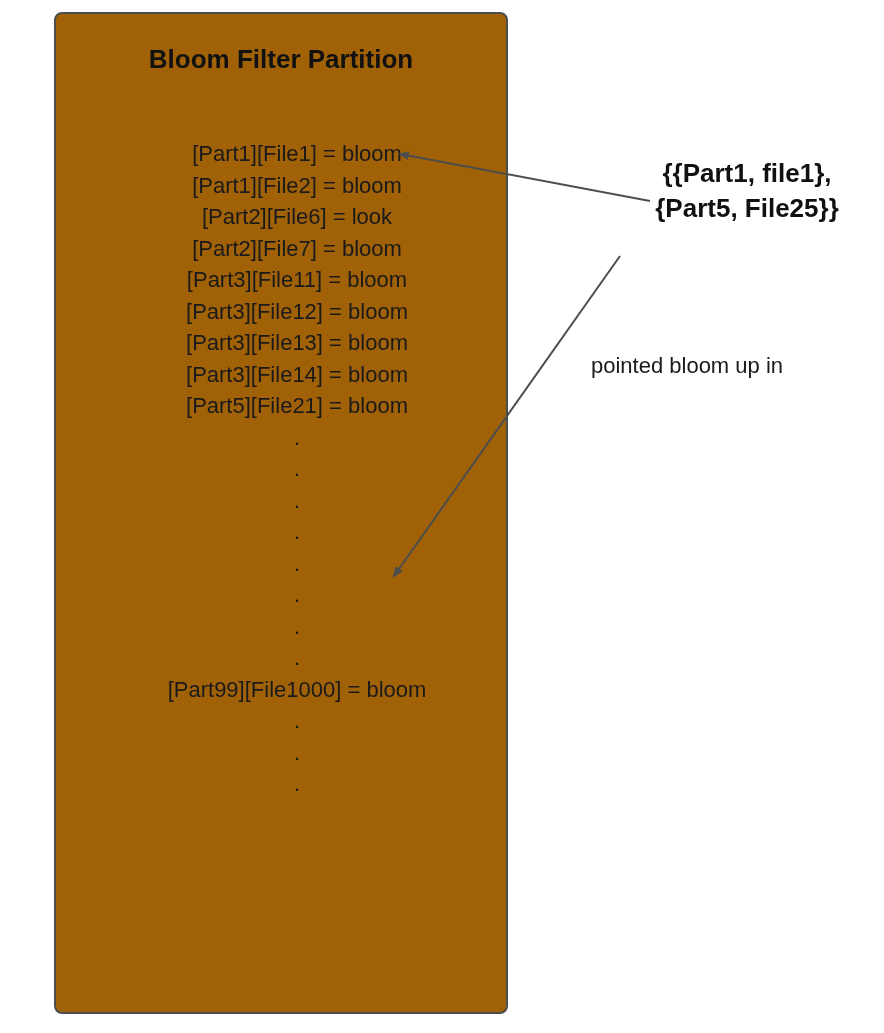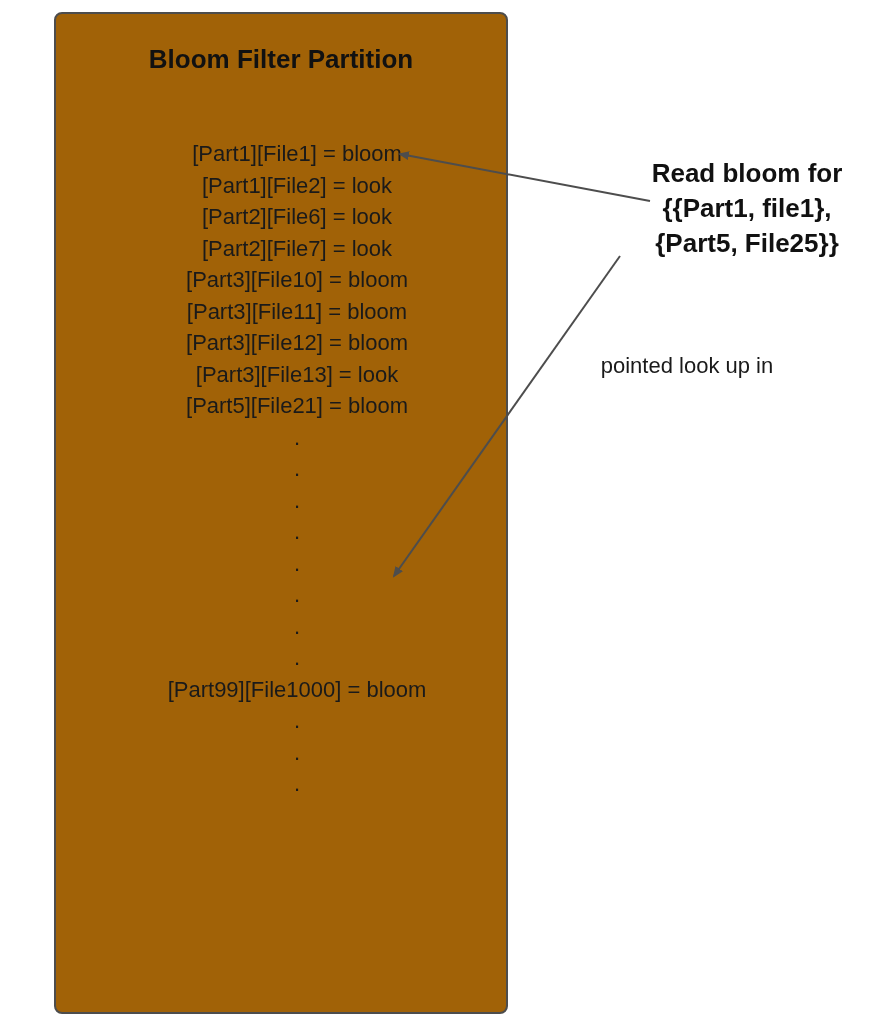--- a/index.html
+++ b/index.html
@@ -95,27 +95,27 @@
 <body>
 
 <div class="canvas">
 
   <div class="partition-box">
     <div class="box-title">Bloom Filter Partition</div>
 
     <div class="box-content">
       <div>
           <div class="line">[Part1][File1] = bloom</div>
-          <div class="line">[Part1][File2] = look</div>
+          <div class="line">[Part1][File2] = bloom</div>
           <div class="line">[Part2][File6] = look</div>
-          <div class="line">[Part2][File7] = look</div>
-          <div class="line">[Part3][File10] = bloom</div>
+          <div class="line">[Part2][File7] = bloom</div>
           <div class="line">[Part3][File11] = bloom</div>
           <div class="line">[Part3][File12] = bloom</div>
-          <div class="line">[Part3][File13] = look</div>
+          <div class="line">[Part3][File13] = bloom</div>
+          <div class="line">[Part3][File14] = bloom</div>
           <div class="line">[Part5][File21] = bloom</div>
         </div>
 
       <div>
           <div class="line">.</div>
           <div class="line">.</div>
           <div class="line">.</div>
           <div class="line">.</div>
           <div class="line">.</div>
           <div class="line">.</div>
@@ -131,27 +131,26 @@
 
 
       <div>
           <div class="line">.</div>
           <div class="line">.</div>
         </div>
     </div>
   </div>
 
   <div class="annotation-bold">
-      <div class="line">Read bloom for</div>
       <div class="line">{{Part1, file1},</div>
       <div class="line">{Part5, File25}}</div>
     </div>
 
   <div class="annotation-note">
-      <div class="line">pointed look up in</div>
+      <div class="line">pointed bloom up in</div>
     </div>
 
   <svg class="arrows-layer" viewBox="0 0 884 1033">
     <defs>
       <marker id="arrowhead" markerWidth="12" markerHeight="10" refX="9" refY="5" orient="auto" markerUnits="userSpaceOnUse">
         <polygon points="0,0.5 11,5 0,9.5" fill="#4d4d4d"></polygon>
       </marker>
     </defs>
     <line x1="650" y1="201" x2="400" y2="154" stroke="#4d4d4d" stroke-width="2" marker-end="url(#arrowhead)"></line>
     <line x1="620" y1="256" x2="394" y2="576" stroke="#4d4d4d" stroke-width="2" marker-end="url(#arrowhead)"></line>

